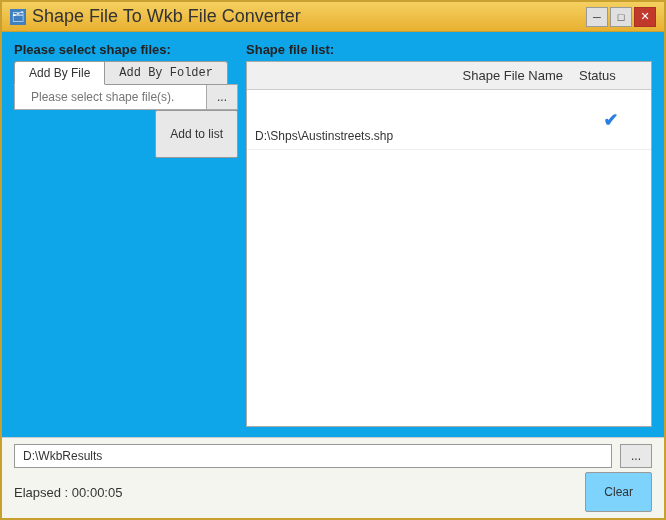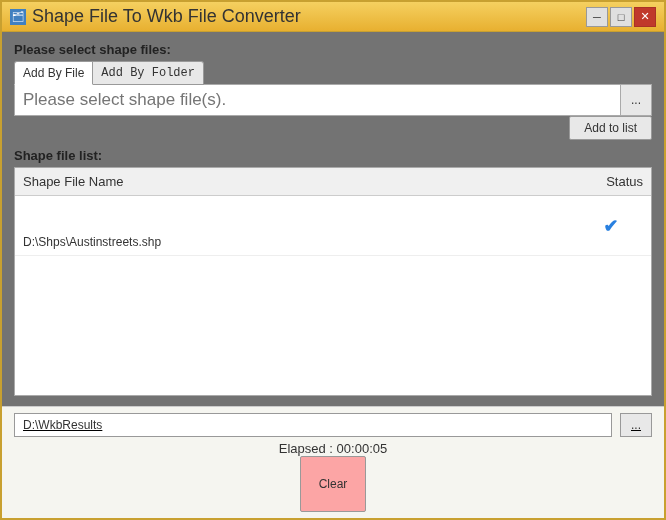--- a/index.html
+++ b/index.html
@@ -78,40 +78,39 @@
     }
 
     .title-btn.close {
       background: #c0392b;
       color: white;
       border-color: #a93226;
     }
 
     .content {
       flex: 1;
-      background: #737373;
+      background: #0ea5e9;
       padding: 10px 12px;
       display: flex;
-      flex-direction: column;
       gap: 8px;
     }
 
     .section-label {
       font-weight: bold;
       color: #222;
       margin-bottom: 4px;
     }
 
     .tabs {
       display: flex;
       gap: 0;
     }
 
     .tab {
-      padding: 4px 8px;
+      padding: 4px 14px;
       border: 1px solid #999;
       background: #e8e8e8;
       cursor: pointer;
       font-size: 12px;
       color: #333;
     }
 
     .tab.active {
       background: #ffffff;
       border-bottom: 1px solid white;
@@ -132,45 +131,45 @@
       display: flex;
       gap: 4px;
       align-items: stretch;
       border: 1px solid #aaa;
       background: white;
       margin-top: -1px;
     }
 
     .file-input-area {
       flex: 1;
-      padding: 5px 8px;
+      padding: 5px 16px;
       border: none;
       outline: none;
       color: #aaa;
-      font-size: 17px;
+      font-size: 12px;
       background: white;
     }
 
     .browse-btn {
       padding: 4px 10px;
       border: none;
       border-left: 1px solid #aaa;
       background: #e8e8e8;
       cursor: pointer;
       font-size: 12px;
       color: #333;
     }
 
     .add-to-list-row {
       display: flex;
       justify-content: flex-end;
     }
 
     .add-to-list-btn {
-      padding: 4px 14px;
+      padding: 16px 14px;
       border: 1px solid #999;
       background: #e8e8e8;
       cursor: pointer;
       font-size: 12px;
       color: #333;
       border-radius: 2px;
     }
 
     .file-list-section {
       flex: 1;
@@ -189,29 +188,29 @@
 
     .table-header {
       display: flex;
       background: #f0f0f0;
       border-bottom: 1px solid #ccc;
       padding: 4px 0;
     }
 
     .th-name {
       flex: 1;
-      text-align: left;
+      text-align: right;
       font-weight: normal;
       color: #333;
       padding: 2px 8px;
     }
 
     .th-status {
       width: 80px;
-      text-align: right;
+      text-align: left;
       font-weight: normal;
       color: #333;
       padding: 2px 8px;
     }
 
     .table-body {
       flex: 1;
       overflow-y: auto;
     }
 
@@ -247,21 +246,20 @@
       border-top: 1px solid #ccc;
       padding: 6px 12px;
       display: flex;
       flex-direction: column;
       gap: 4px;
     }
 
     .output-row {
       display: flex;
       gap: 8px;
-      text-decoration: underline;
     }
 
     .output-path {
       flex: 1;
       padding: 4px 8px;
       border: 1px solid #999;
       background: white;
       font-size: 12px;
       color: #333;
     }
@@ -272,37 +270,36 @@
       background: #e8e8e8;
       cursor: pointer;
       font-size: 12px;
       color: #333;
     }
 
     .status-row {
       display: flex;
       align-items: center;
       justify-content: space-between;
-      flex-direction: column;
     }
 
     .elapsed-text {
       font-size: 12px;
       color: #333;
     }
 
     .action-buttons {
       display: flex;
       gap: 6px;
     }
 
     .action-btn {
-      padding: 20px 18px;
-      border: 1px solid #999;
-      background: #fca5a5;
+      padding: 12px 18px;
+      border: 1px solid #999;
+      background: #7dd3fc;
       cursor: pointer;
       font-size: 12px;
       color: #333;
       border-radius: 2px;
     }
   </style>
 </head>
 <body>
 
 <div class="window">

